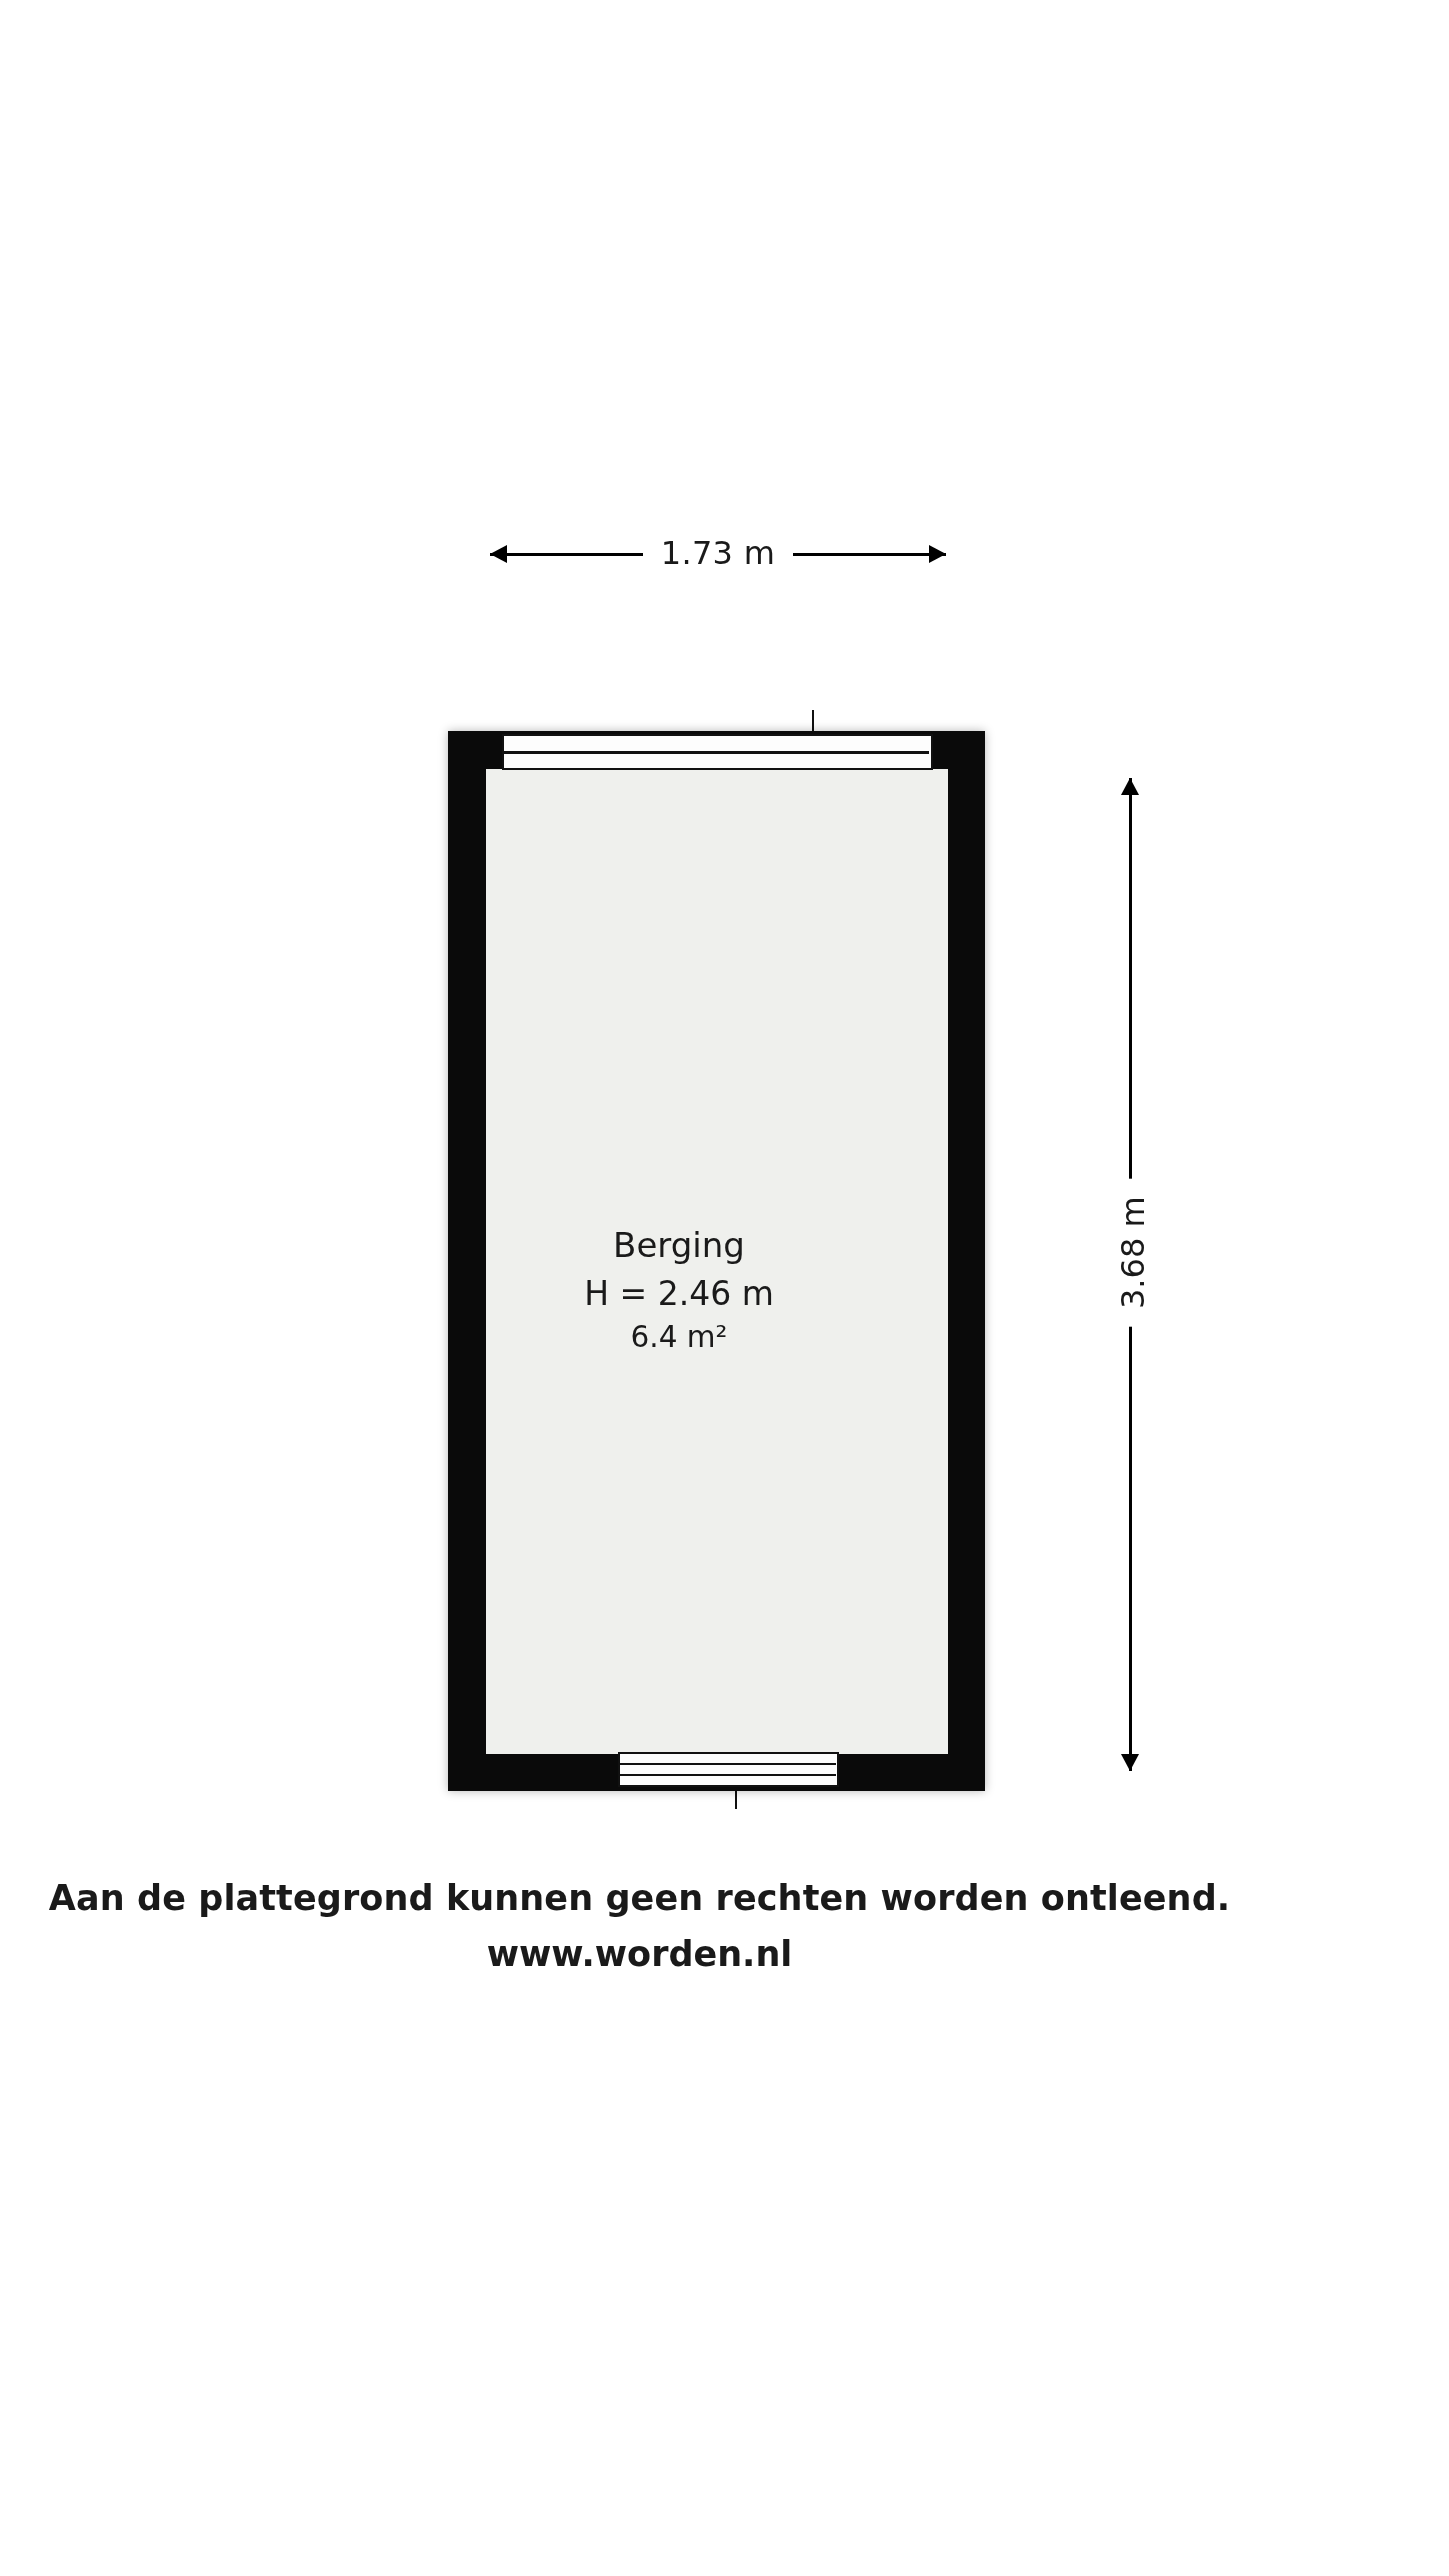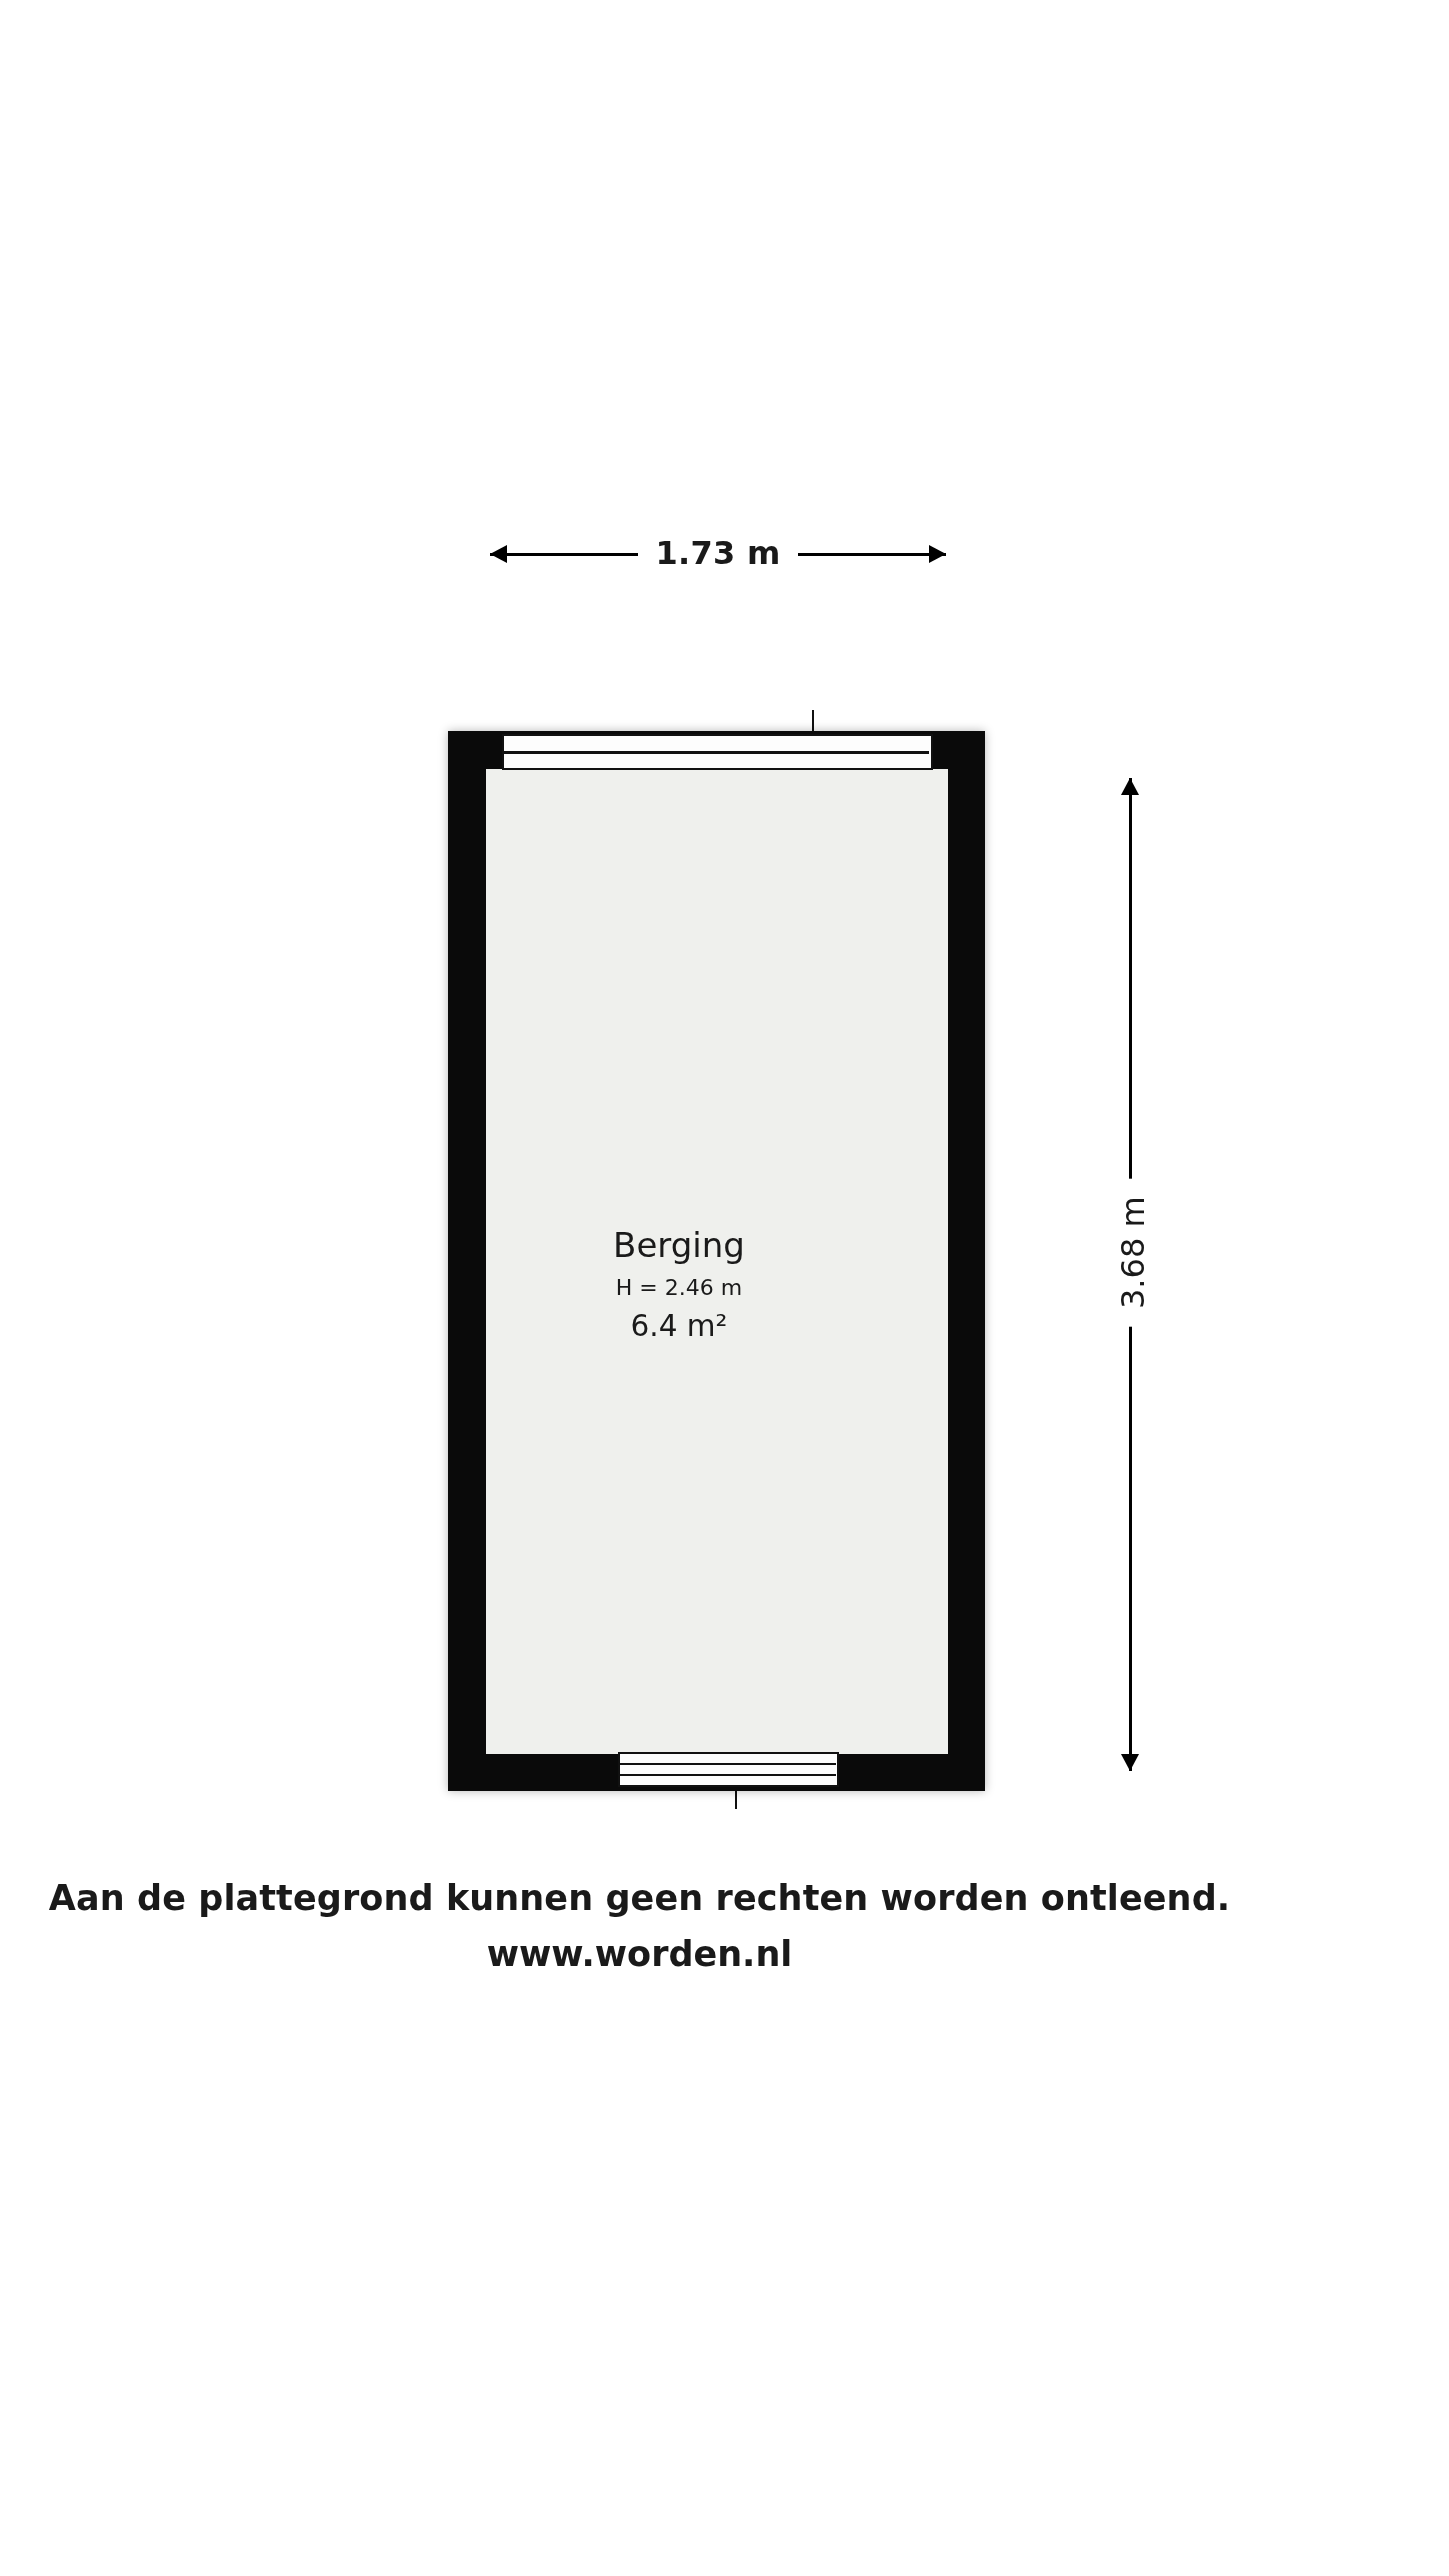--- a/index.html
+++ b/index.html
@@ -25,21 +25,20 @@
     height: 2576px;
   }
 
   
   .dim-top {
     position: absolute;
     left: 490px;
     top: 530px;
     width: 456px;
     height: 47px;
-    font-weight: bold;
   }
   .dim-top .line {
     position: absolute;
     left: 0;
     top: 23px;
     width: 456px;
     height: 2.7px;
     background: #000;
   }
   .dim-top .arrow-l,
@@ -213,21 +212,21 @@
     top: 1228px;
     width: 462px;
     text-align: center;
     line-height: 1.0;
   }
   .room-label .name {
     font-size: 34px;
     margin-bottom: 14.8px;
   }
   .room-label .height {
-    font-size: 22px;
+    font-size: 33px;
     margin-bottom: 13.4px;
   }
   .room-label .area {
     font-size: 29.5px;
   }
 
   
   .footer {
     position: absolute;
     left: 0;

